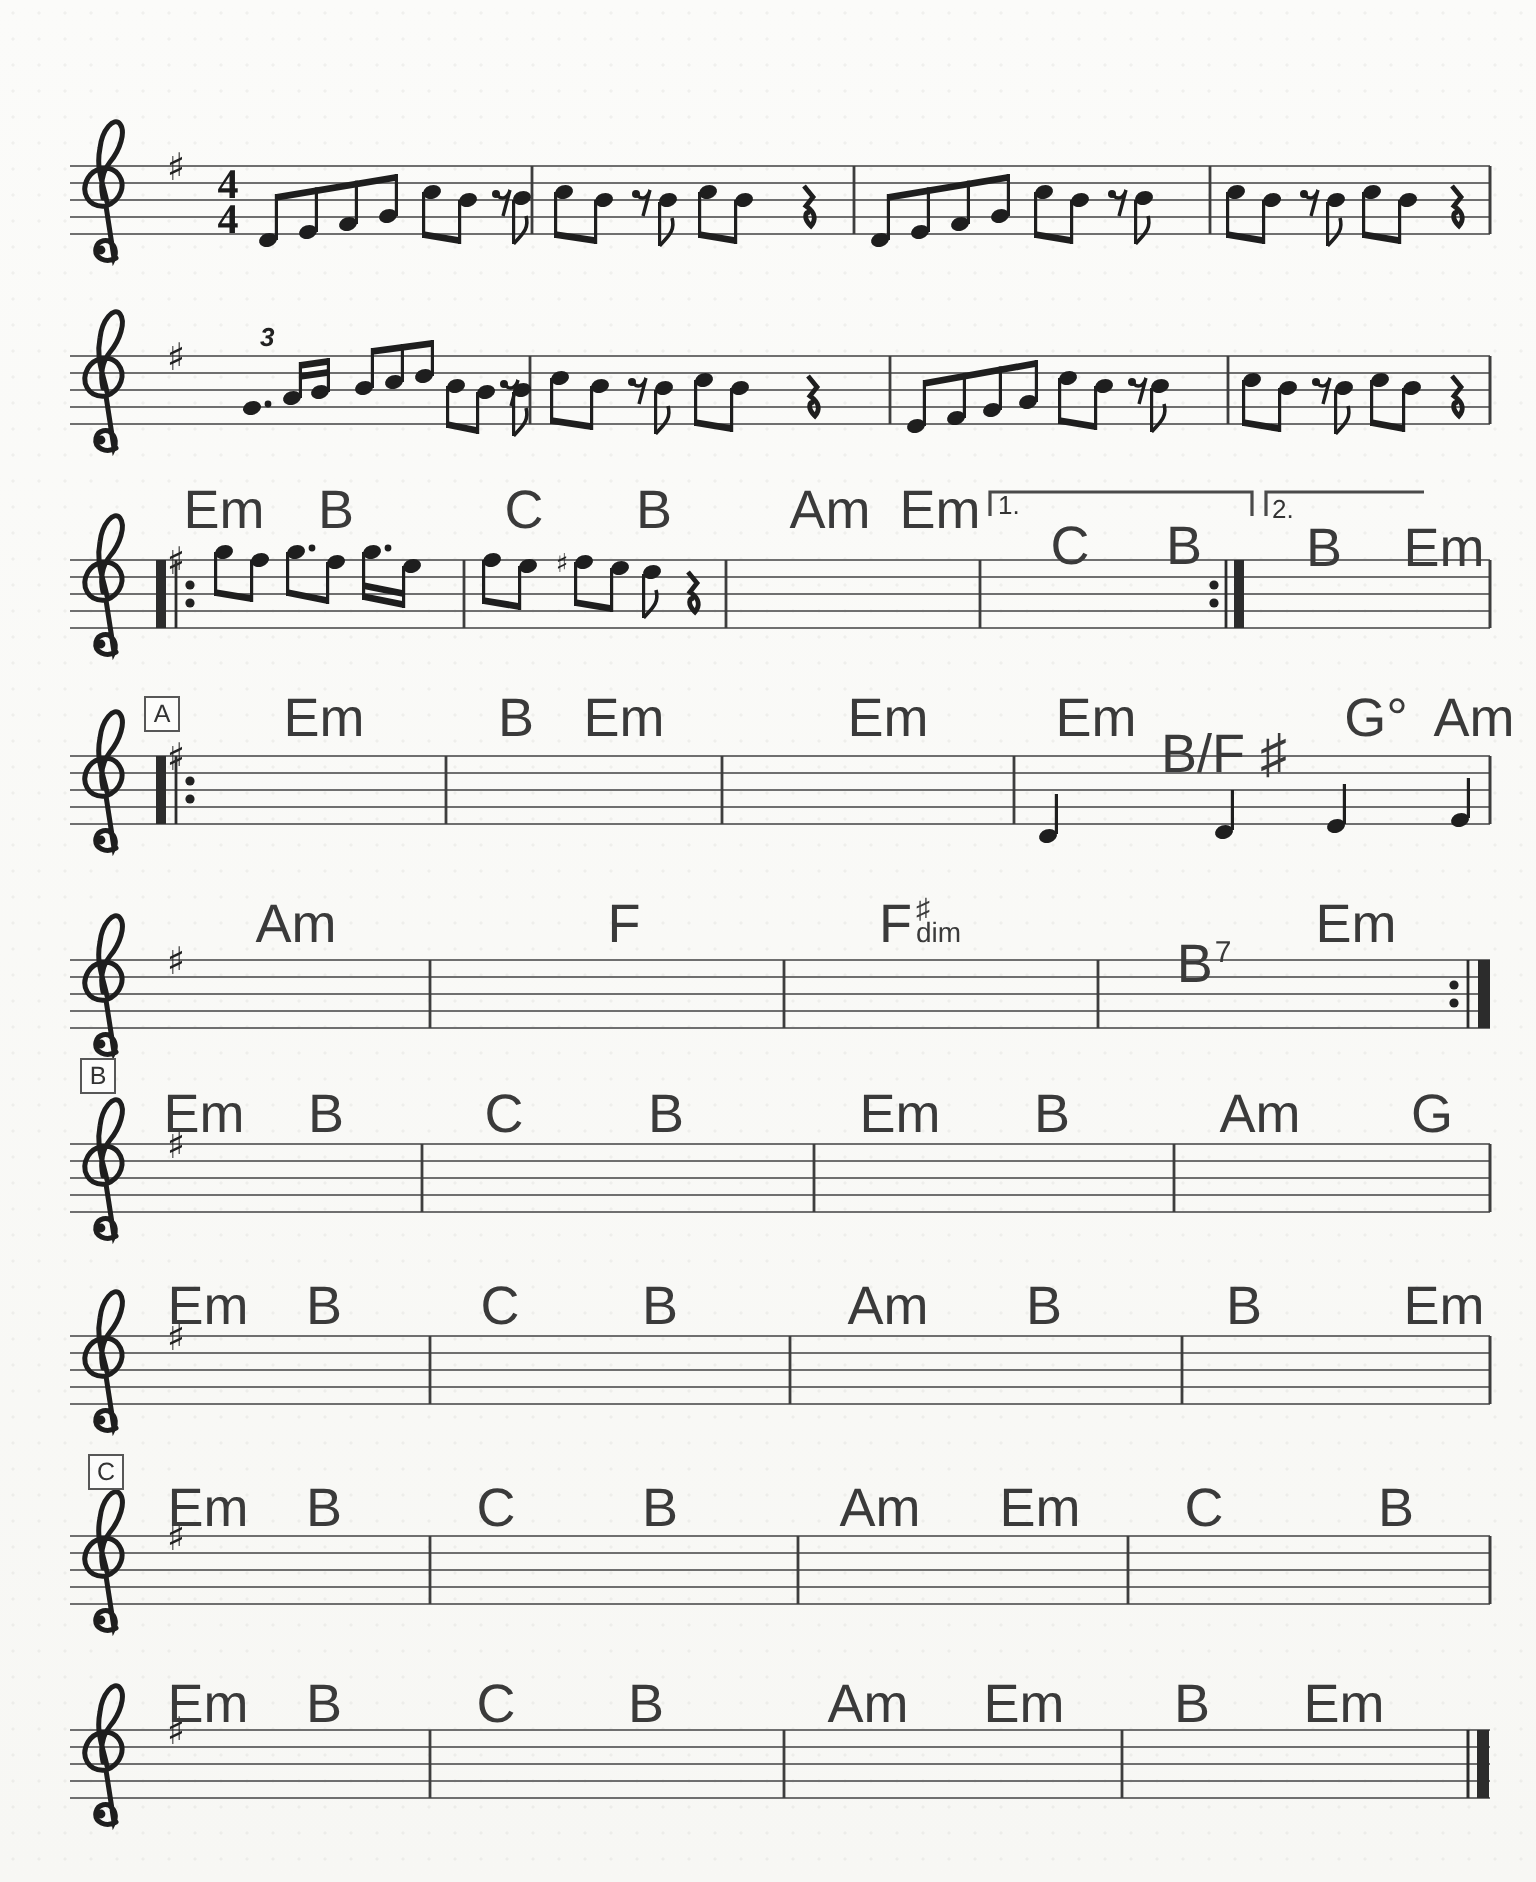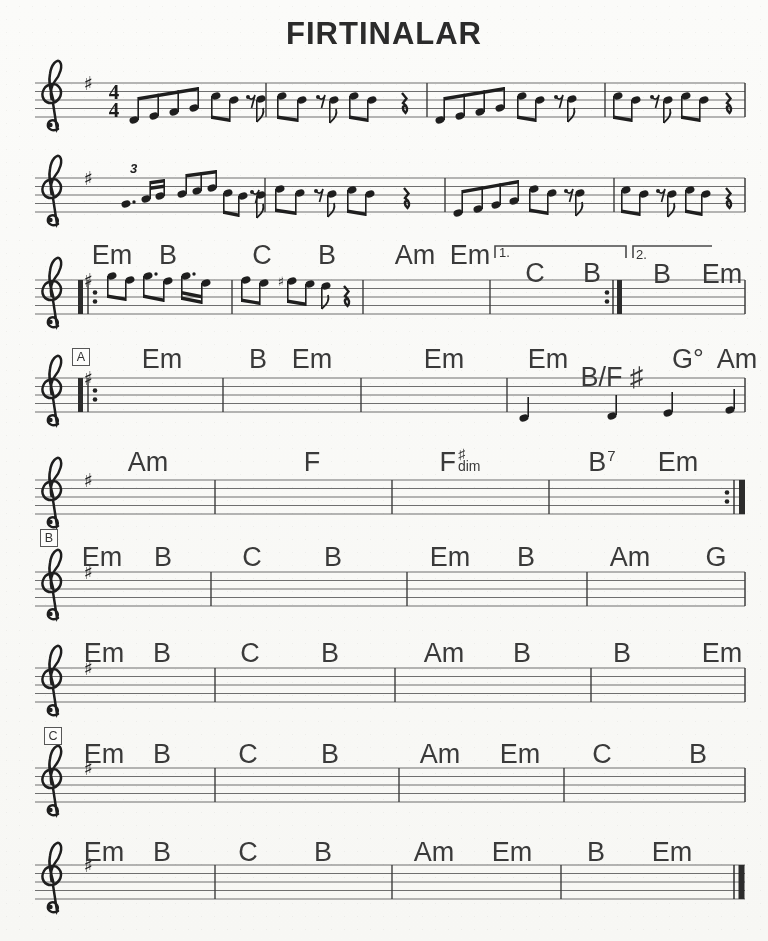--- a/index.html
+++ b/index.html
@@ -22,21 +22,20 @@
   .mark{position:absolute;width:18px;height:18px;border:1.4px solid #575757;
     display:flex;align-items:center;justify-content:center;
     font-size:12.5px;color:#333;background:rgba(255,255,255,.55);box-sizing:border-box;}
   .volta-label{position:absolute;font-size:13px;color:#333;line-height:1;}
   .tuplet{position:absolute;font-size:13px;font-style:italic;font-weight:bold;color:#222;line-height:1;}
 </style>
 </head>
 <body>
 
 <div id="page">
-  <div class="title">FIRTINALAR</div>
 <svg width="768" height="100" viewBox="0 0 768 100" class="sys" style="top: 43px;">
       <line x1="35" y1="40" x2="745" y2="40" stroke="#6f6f6f" stroke-width="1.1"></line>
       <line x1="35" y1="48.5" x2="745" y2="48.5" stroke="#6f6f6f" stroke-width="1.1"></line>
       <line x1="35" y1="57" x2="745" y2="57" stroke="#6f6f6f" stroke-width="1.1"></line>
       <line x1="35" y1="65.5" x2="745" y2="65.5" stroke="#6f6f6f" stroke-width="1.1"></line>
       <line x1="35" y1="74" x2="745" y2="74" stroke="#6f6f6f" stroke-width="1.1"></line>
       <path d="M58 86 C53 89 47 86 48 81 C49 77 54 76 56 79 C58 81 58 84 57 86 L53 60 C44 61 40 53 44 46 C47 41 55 39 59 44 C63 49 61 57 53 60 M53.5 58 C51 47 48 41 50 31 C51 22 57 15 60 19 C63 23 60 32 55 38 C51 43 50 49 51.5 56" stroke="#1e1e1e" stroke-width="2.5" fill="none" stroke-linecap="round"></path>
       <circle cx="50.5" cy="82" r="2.2" fill="#1e1e1e"></circle>
       <text x="88" y="47" font-size="19" text-anchor="middle" fill="#222" font-family="&quot;DejaVu Sans&quot;,sans-serif">♯</text>
       <text x="114" y="56" font-size="21" font-weight="bold" text-anchor="middle" fill="#1c1c1c" font-family="&quot;Liberation Serif&quot;,serif">4</text>
@@ -393,21 +392,21 @@
     <span class="chord" style="left: 737px; top: 346px;"><span>Am</span></span>
     <div class="mark" style="left: 72px; top: 348px;">
       <span>A</span>
     </div>
     <span class="chord" style="left: 148px; top: 449px;"><span>Am</span></span>
     <span class="chord" style="left: 312px; top: 449px;"><span>F</span></span>
     <span class="chord" style="left: 460px; top: 449px;"><span>F</span><span class="cstack">
         <span>♯</span>
         <span>dim</span>
       </span></span>
-    <span class="chord" style="left: 602px; top: 449px;"><span>B</span><span class="csup">7</span></span>
+    <span class="chord" style="left: 602px; top: 469px;"><span>B</span><span class="csup">7</span></span>
     <span class="chord" style="left: 678px; top: 449px;"><span>Em</span></span>
     <span class="chord" style="left: 102px; top: 544px;"><span>Em</span></span>
     <span class="chord" style="left: 163px; top: 544px;"><span>B</span></span>
     <span class="chord" style="left: 252px; top: 544px;"><span>C</span></span>
     <span class="chord" style="left: 333px; top: 544px;"><span>B</span></span>
     <span class="chord" style="left: 450px; top: 544px;"><span>Em</span></span>
     <span class="chord" style="left: 526px; top: 544px;"><span>B</span></span>
     <span class="chord" style="left: 630px; top: 544px;"><span>Am</span></span>
     <span class="chord" style="left: 716px; top: 544px;"><span>G</span></span>
     <div class="mark" style="left: 40px; top: 529px;">

